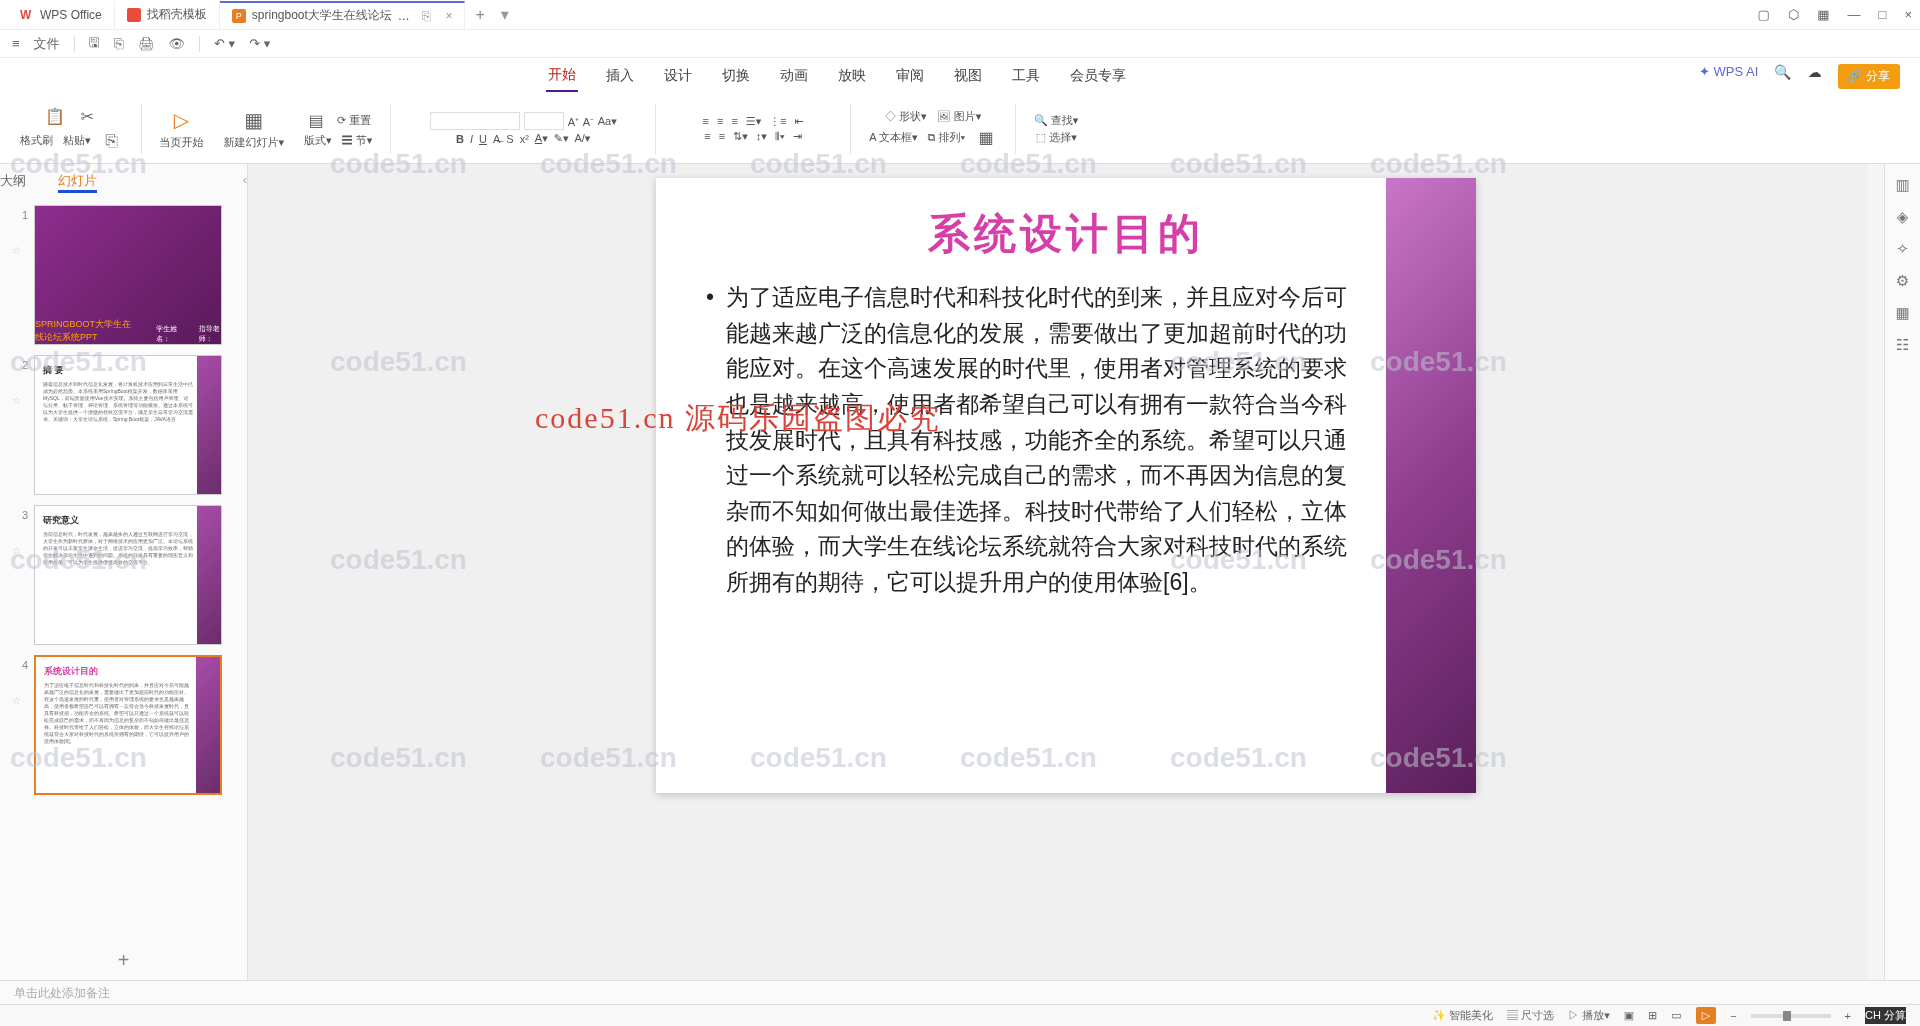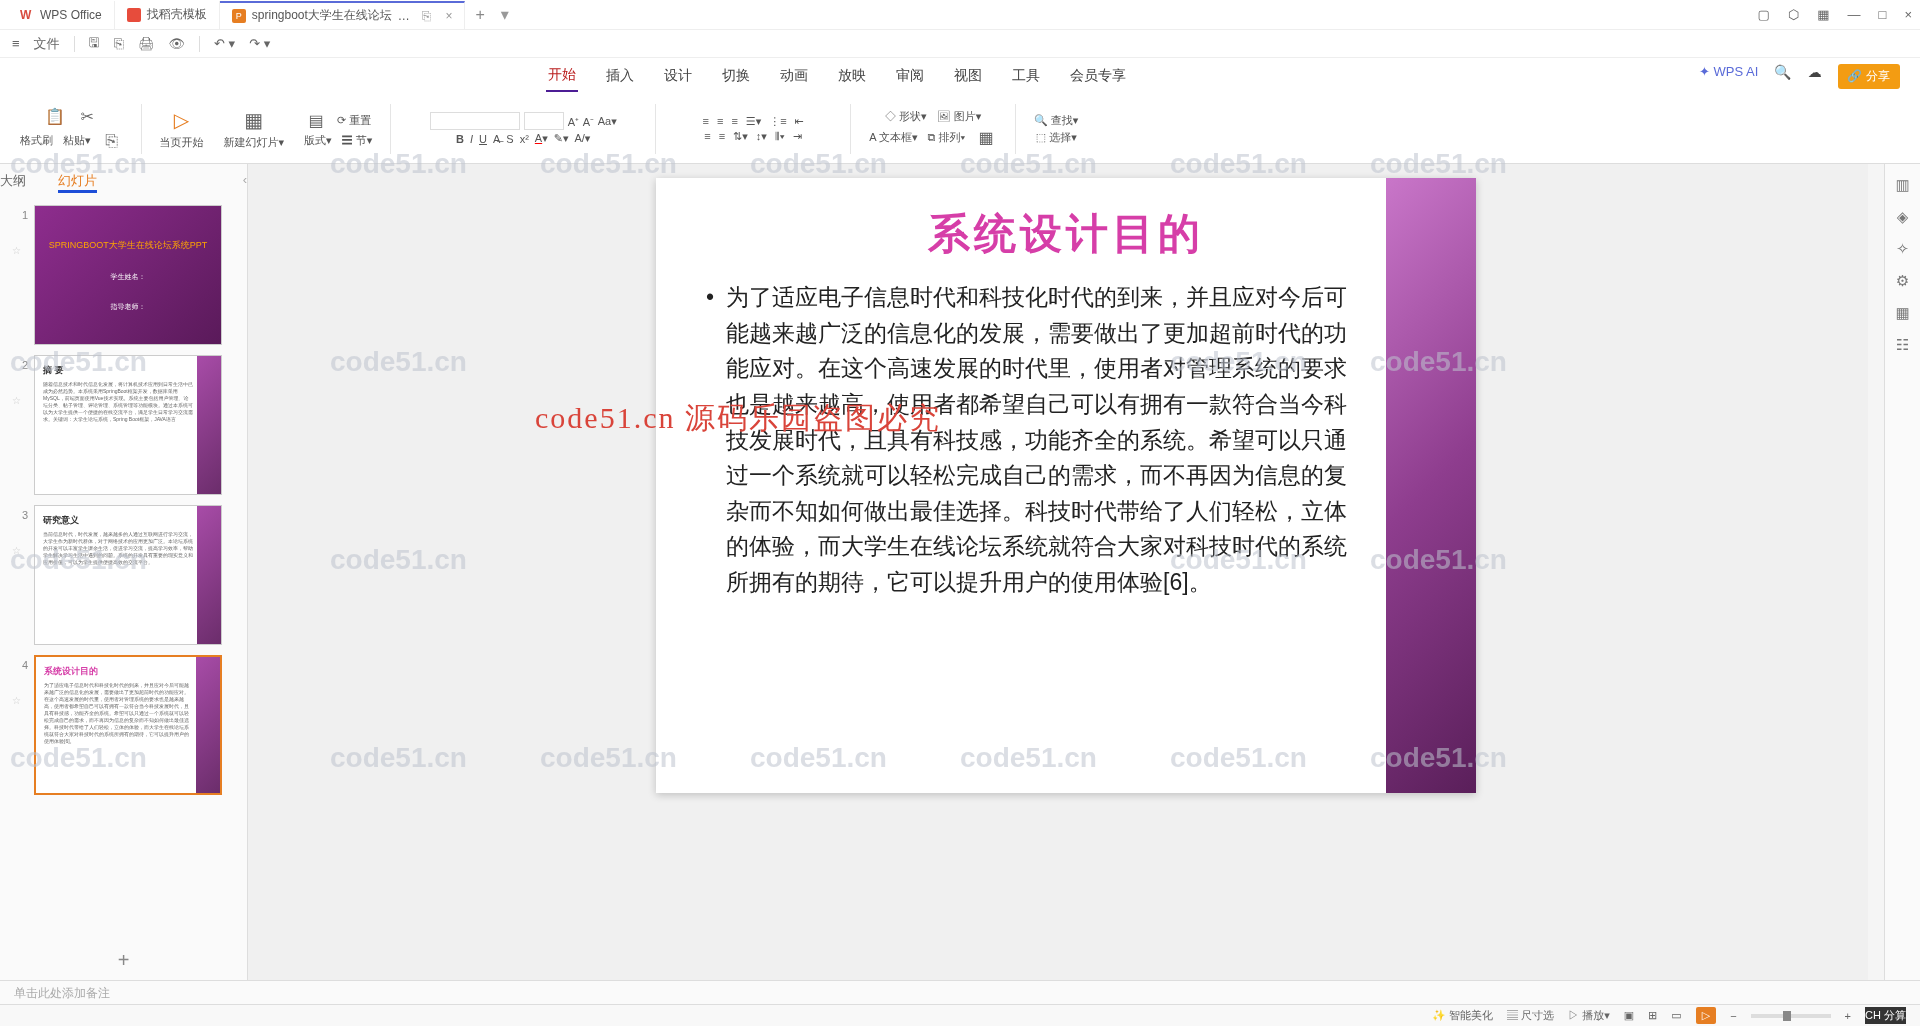--- a/index.html
+++ b/index.html
@@ -31,21 +31,21 @@
 .sidepanel{width:248px;background:#fafafa;border-right:1px solid #ddd;display:flex;flex-direction:column}
 .sp-tabs{display:flex;justify-content:center;gap:32px;padding:8px 0;font-size:13px;color:#666}
 .sp-tab{cursor:pointer}
 .sp-tab.active{color:#e67e22;border-bottom:3px solid #1d4ed8}
 .thumbs{flex:1;overflow:auto;padding:4px 10px}
 .thumb-row{display:flex;gap:6px;margin-bottom:10px;align-items:flex-start}
 .thumb-num{width:18px;font-size:11px;color:#888;text-align:right;padding-top:4px}
 .thumb-star{width:14px;font-size:10px;color:#ccc;padding-top:24px}
 .thumb{width:188px;height:140px;background:#fff;border:1px solid #ccc;position:relative;overflow:hidden;font-size:7px}
 .thumb.sel{border:2px solid #e67e22}
-.th1{background:linear-gradient(135deg,#8e2d8e,#5a1a5a);color:#fff;display:flex;flex-direction:column;justify-content:center;align-items:center;gap:20px}
+.th1{background:linear-gradient(135deg,#8e2d8e,#5a1a5a);color:#fff;display:flex;flex-direction:row;justify-content:center;align-items:flex-end;gap:20px}
 .th1-title{color:#ffa500;font-size:9px}
 .th1-sub{font-size:7px}
 .th-purple-edge{position:absolute;right:0;top:0;width:24px;height:100%;background:linear-gradient(135deg,#a84ca8,#6b2d6b)}
 .th-content{padding:8px 28px 8px 8px;color:#333}
 .th-title{font-size:9px;font-weight:bold;margin-bottom:4px}
 .th-title.pink{color:#d63ea8}
 .th-body{font-size:5px;line-height:1.4;color:#666}
 .add-slide{text-align:center;padding:8px;font-size:20px;color:#888;cursor:pointer}
 .canvas-area{flex:1;background:#f0f0f0;display:flex;flex-direction:column;position:relative}
 .canvas-scroll{flex:1;display:flex;justify-content:center;align-items:flex-start;padding:14px;overflow:auto}

